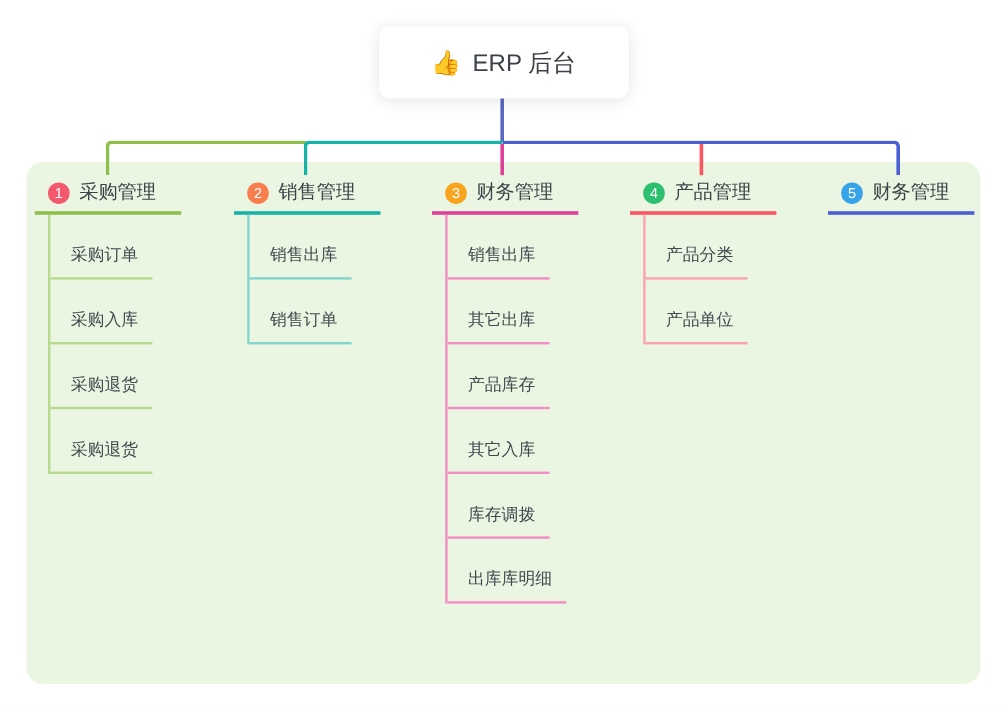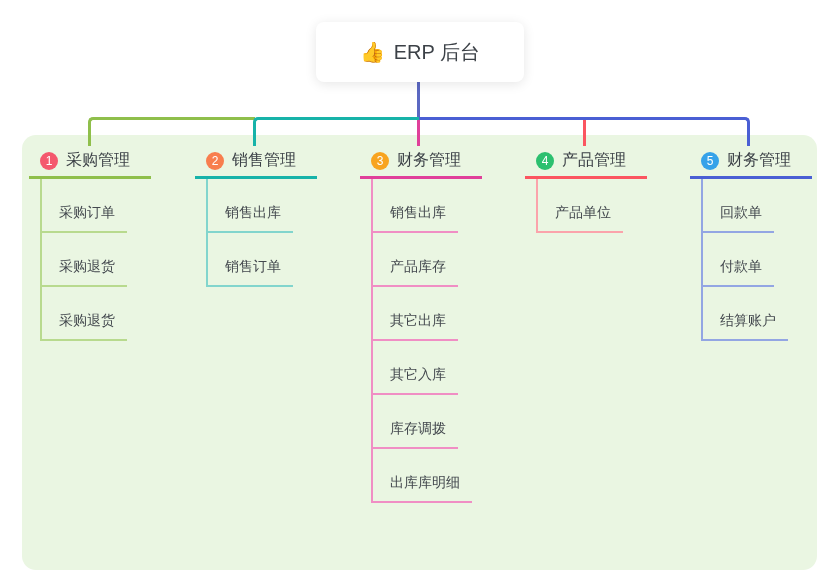--- a/index.html
+++ b/index.html
@@ -71,20 +71,23 @@
       <div class="branch b0" style="--c: #8fbf4b; --cl: #b8da8e; --b: #f4586d;">
     <div class="branch-header">
       <span class="badge">1</span>
       <span class="branch-label">采购管理</span>
     </div>
     <div class="children">
           <div class="child">
             <span>采购订单</span>
           </div>
           <div class="child">
+            <span>采购入库</span>
+          </div>
+          <div class="child">
             <span>采购退货</span>
           </div>
           <div class="child">
             <span>采购退货</span>
           </div>
         </div>
   </div>
       <div class="branch b1" style="--c: #17b3a9; --cl: #82d5cd; --b: #f87e4e;">
     <div class="branch-header">
       <span class="badge">2</span>
@@ -102,58 +105,50 @@
       <div class="branch b2" style="--c: #e0409a; --cl: #f08ec4; --b: #f8a41f;">
     <div class="branch-header">
       <span class="badge">3</span>
       <span class="branch-label">财务管理</span>
     </div>
     <div class="children">
           <div class="child">
             <span>销售出库</span>
           </div>
           <div class="child">
-            <span>产品库存</span>
+            <span>其它出库</span>
           </div>
           <div class="child">
-            <span>其它出库</span>
+            <span>产品库存</span>
           </div>
           <div class="child">
             <span>其它入库</span>
           </div>
           <div class="child">
             <span>库存调拨</span>
           </div>
           <div class="child">
             <span>出库库明细</span>
           </div>
         </div>
   </div>
       <div class="branch b3" style="--c: #fb5560; --cl: #fba3ab; --b: #2cc06f;">
     <div class="branch-header">
       <span class="badge">4</span>
       <span class="branch-label">产品管理</span>
     </div>
     <div class="children">
           <div class="child">
+            <span>产品分类</span>
+          </div>
+          <div class="child">
             <span>产品单位</span>
           </div>
         </div>
   </div>
       <div class="branch b4" style="--c: #4a5fd4; --cl: #93a6e3; --b: #36a2e9;">
     <div class="branch-header">
       <span class="badge">5</span>
       <span class="branch-label">财务管理</span>
     </div>
-    <div class="children">
-          <div class="child">
-            <span>回款单</span>
-          </div>
-          <div class="child">
-            <span>付款单</span>
-          </div>
-          <div class="child">
-            <span>结算账户</span>
-          </div>
-        </div>
   </div>
     </div>
 </div>
 
 </body></html>

